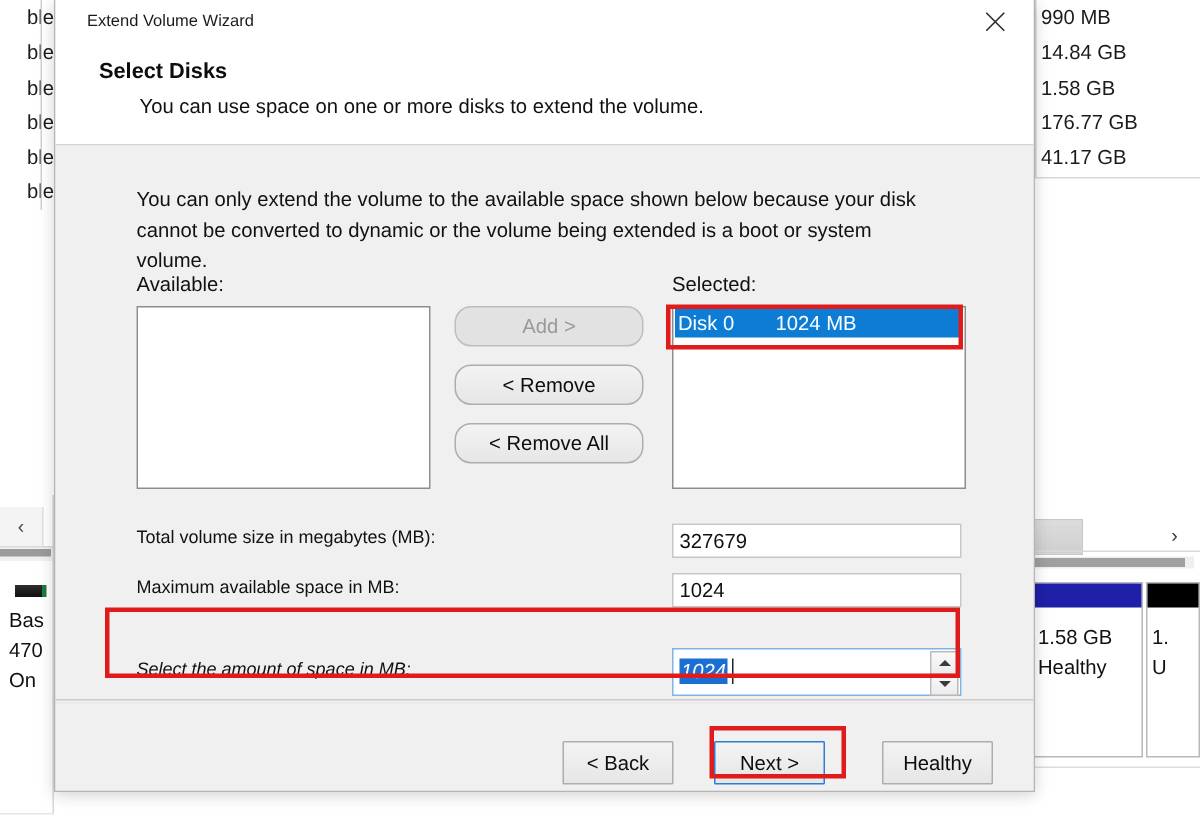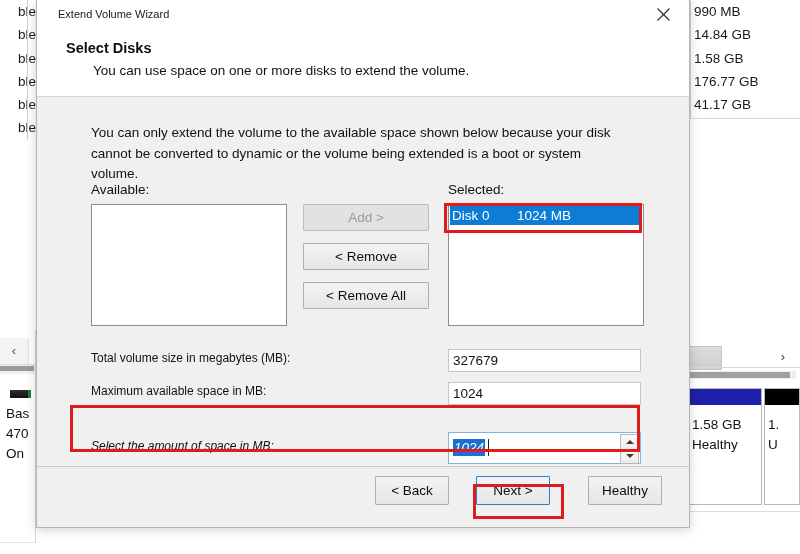--- a/index.html
+++ b/index.html
@@ -284,21 +284,21 @@
     color: #0d0d0d;
     background: linear-gradient(#f3f3f3,#e6e6e6);
     border: 1px solid #adadad;
     border-radius: 1px;
     box-sizing: border-box;
     text-align: center;
     cursor: default;
     padding: 0;
   }
   .btn.disabled { color: #9a9a9a; background: #e2e2e2; border-color: #bdbdbd; }
-  .btn-mid { display: block; width: 126px; height: 27px; line-height: 25px; margin-bottom: 12px; }
+  .btn-mid { display: block; width: 126px; height: 27px; line-height: 25px; margin-bottom: 12px; border-radius: 11px; }
 
   .field-row { position: absolute; left: 54px; width: 550px; height: 23px; }
   .field-row .flabel {
     position: absolute; left: 0; top: 2px;
     font-size: 12px; color: #111; white-space: nowrap;
   }
   .field-box {
     position: absolute;
     left: 357px; top: 0;
     width: 193px; height: 23px;
@@ -382,21 +382,21 @@
   .dlg-footer {
     position: absolute;
     left: 0; right: 0; top: 469px;
     height: 58px;
     background: #f0f0f0;
   }
   .btn-footer {
     position: absolute;
     width: 74px; height: 29px;
     line-height: 27px;
-    top: 7px;
+    top: 25px;
   }
   .btn-back { left: 338px; }
   .btn-next { left: 439px; border: 1px solid #2a7fd4; }
   .btn-cancel { left: 551px; }
 
   
   .annot {
     position: absolute;
     border: 3px solid #e01b1b;
     box-sizing: border-box;

